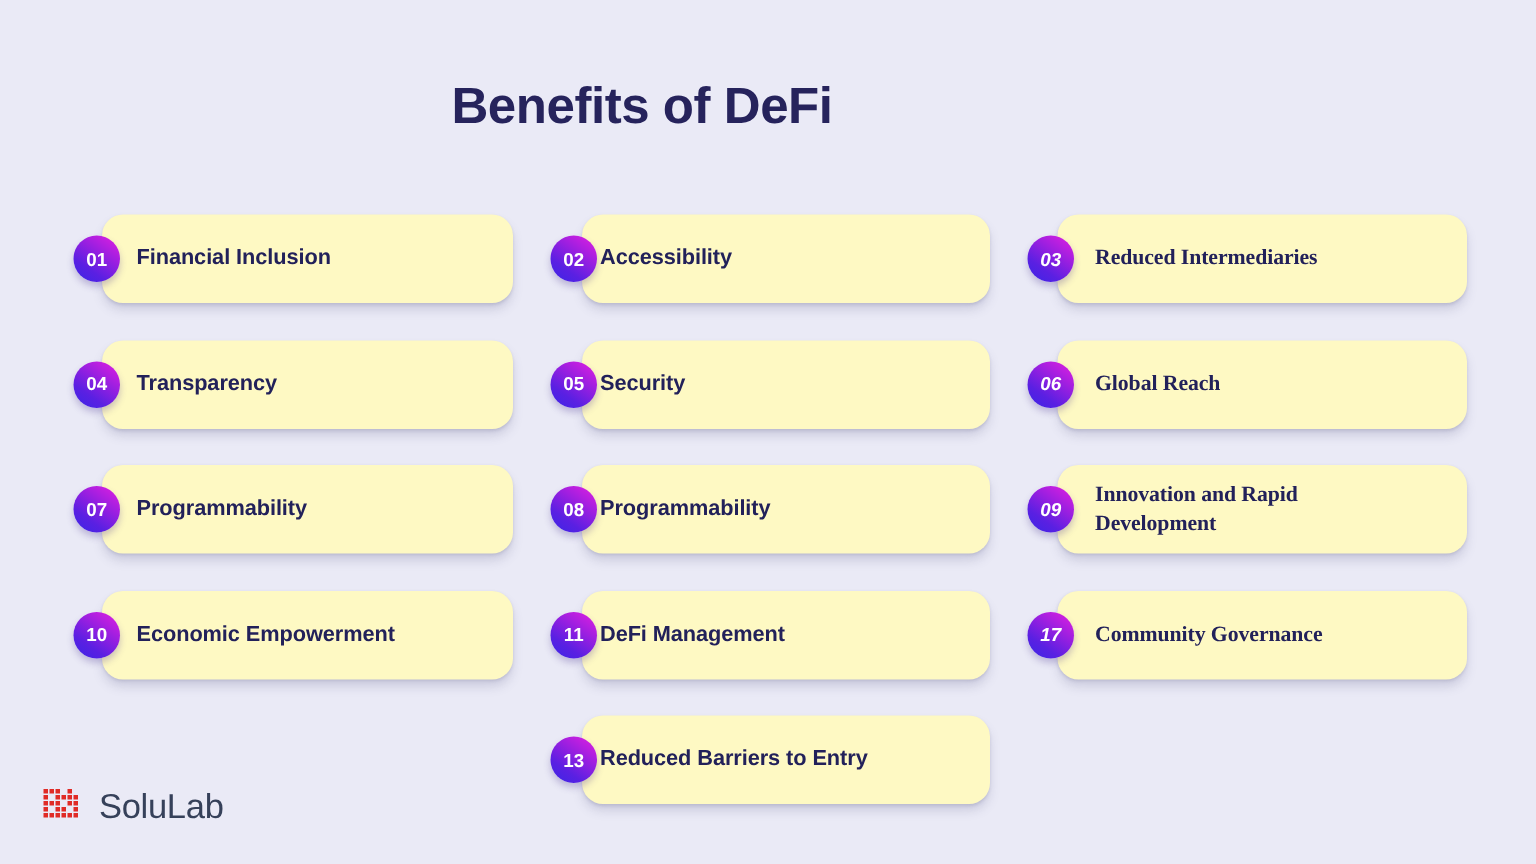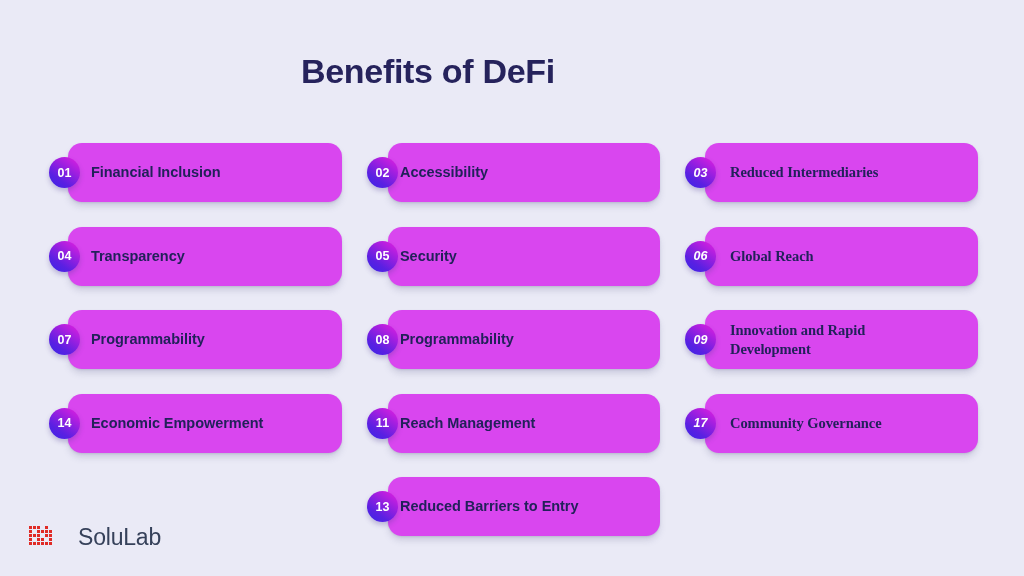--- a/index.html
+++ b/index.html
@@ -47,21 +47,21 @@
 
   .row {
     position: relative;
     height: 83.5px;
   }
 
   .card {
     position: absolute;
     top: 0;
     height: 59px;
-    background: #d946ef;
+    background: #fef9c3;
     border-radius: 14px;
     box-shadow: 0 5px 7px -1px rgba(85, 85, 130, 0.22),
                 0 1px 2px rgba(85, 85, 130, 0.16);
     display: flex;
     align-items: center;
   }
 
   .card.col1 { left: 68px;  width: 274px; }
   .card.col2 { left: 388px; width: 272px; }
   .card.col3 { left: 705px; width: 273px; font-family: Liberation Serif, serif; }
@@ -101,21 +101,21 @@
   .badge.col2 { left: 367px; }
   .badge.col3 { left: 685px; font-style: italic; }
 
   
   .logo {
     position: absolute;
     left: 28px;
     bottom: 25px;
     display: flex;
     align-items: center;
-    gap: 24px;
+    gap: 12px;
   }
 
   .logo-mark {
     width: 26px;
     height: 26px;
     display: block;
   }
 
   .logo-text {
     font-size: 23px;
@@ -182,24 +182,24 @@
         <span class="card-label">Innovation and Rapid
 Development</span>
       </div>
       <div class="badge col3">09</div>
     </div>
 
     <div class="row">
       <div class="card col1">
         <span class="card-label">Economic Empowerment</span>
       </div>
-      <div class="badge col1">14</div>
-
-      <div class="card col2">
-        <span class="card-label">Reach Management</span>
+      <div class="badge col1">10</div>
+
+      <div class="card col2">
+        <span class="card-label">DeFi Management</span>
       </div>
       <div class="badge col2">11</div>
 
       <div class="card col3">
         <span class="card-label">Community Governance</span>
       </div>
       <div class="badge col3">17</div>
     </div>
 
     <div class="row">

